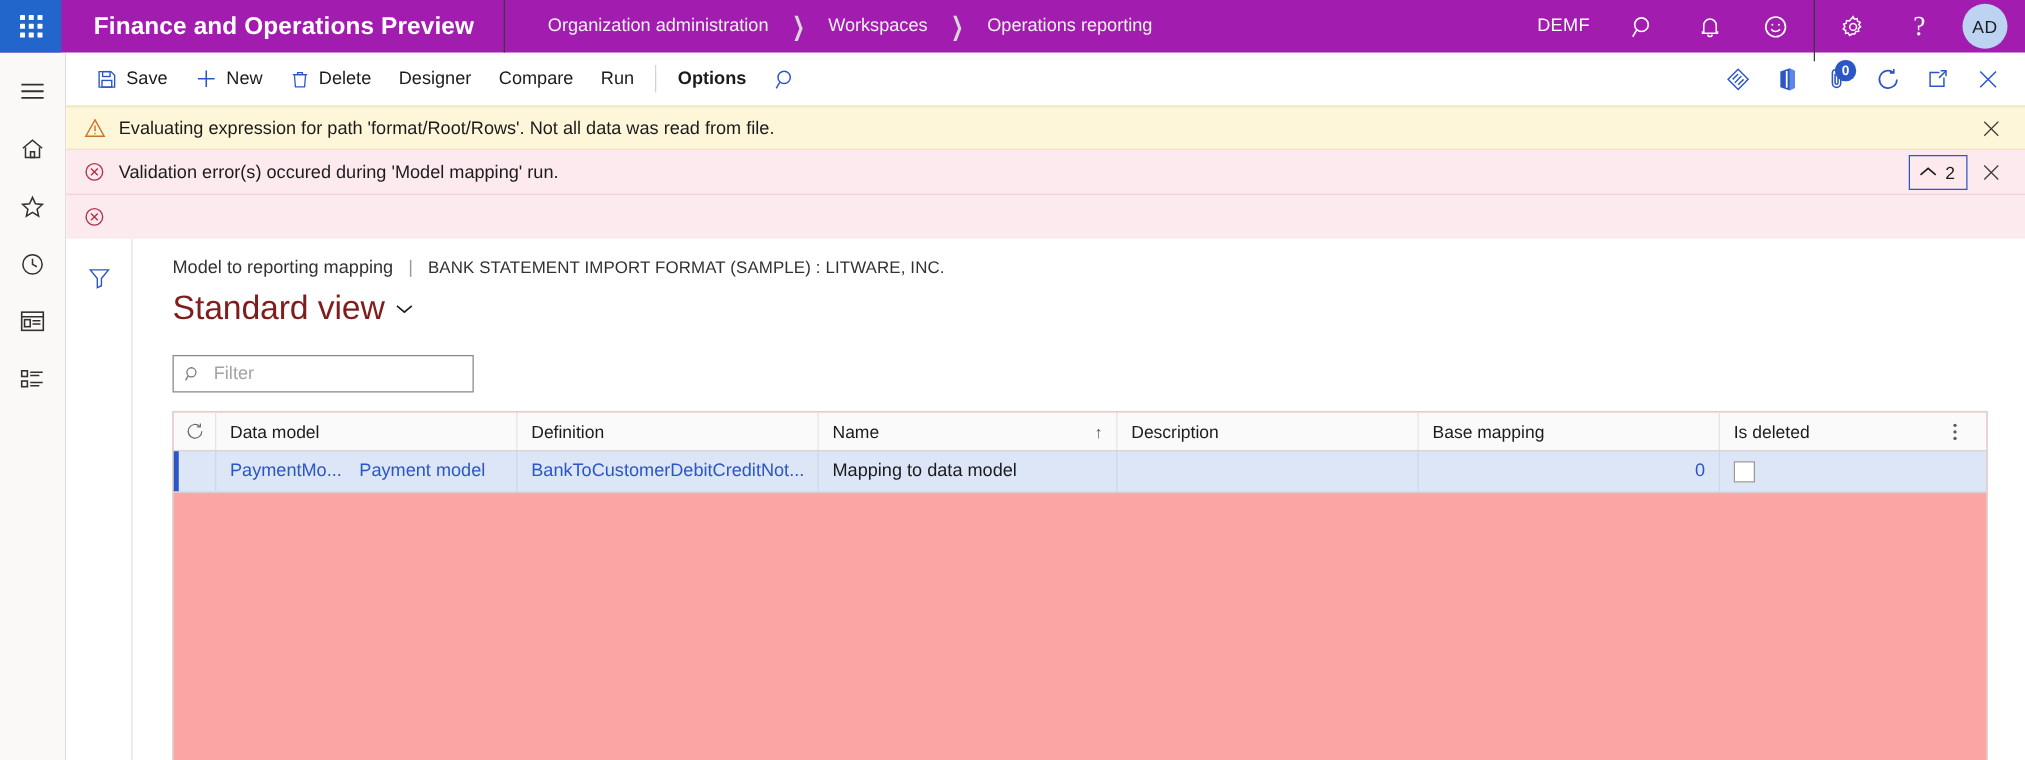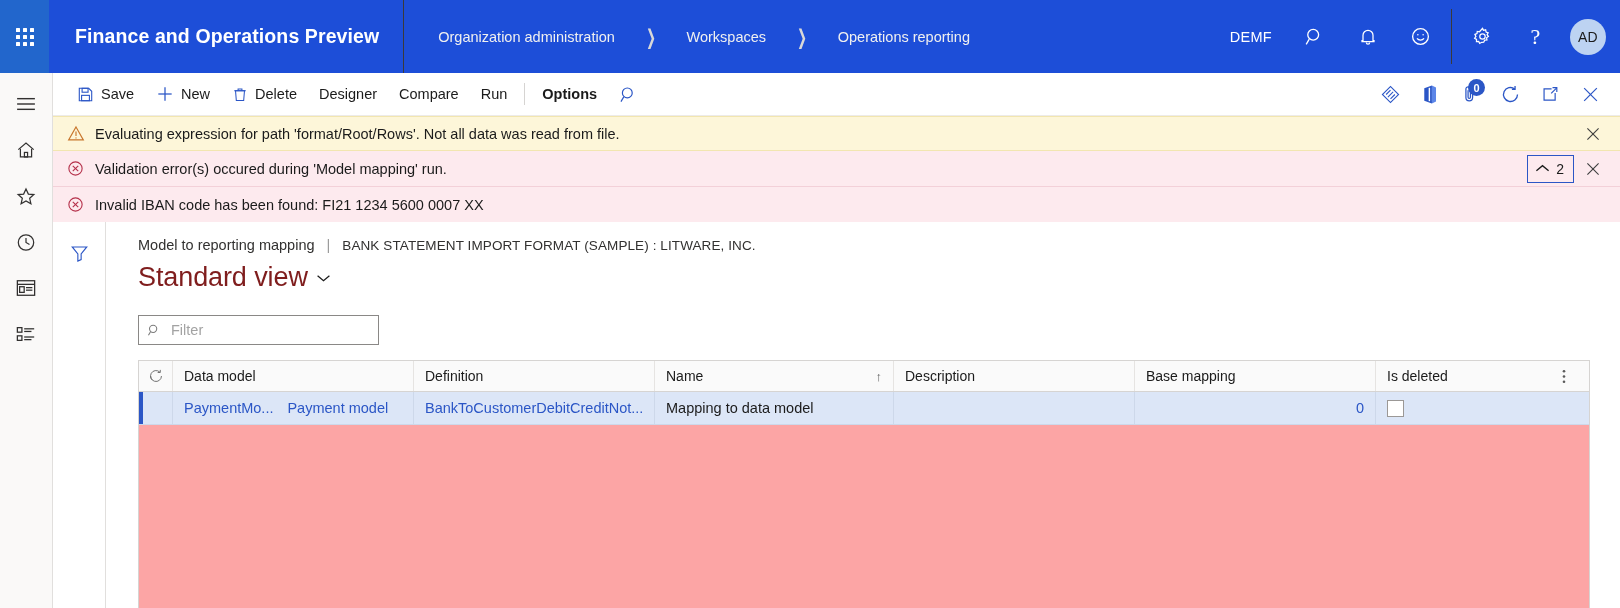--- a/index.html
+++ b/index.html
@@ -7,22 +7,22 @@
     margin: 0; padding: 0;
     width: 1620px; height: 608px;
     overflow: hidden;
     background: #ffffff;
     font-family: "Liberation Sans", sans-serif;
     -webkit-font-smoothing: antialiased;
   }
 
   
   .topbar {
-    height: 73px;
-    background: #1d4ed8;
+    height: 42px;
+    background: #a21caf;
     display: flex;
     align-items: stretch;
     color: #ffffff;
     position: relative;
   }
   .waffle {
     width: 49px;
     background: #2266cc;
     display: flex;
     align-items: center;
@@ -50,21 +50,21 @@
     font-weight: bold;
     letter-spacing: 0.1px;
     white-space: nowrap;
     border-right: 1px solid #3a3a3a;
     cursor: pointer;
   }
   .breadcrumb {
     display: flex;
     align-items: center;
     padding-left: 34px;
-    gap: 16px;
+    gap: 4px;
     font-size: 14.5px;
     color: #f0f0f0;
     white-space: nowrap;
   }
   .bc-item { cursor: pointer; }
   .bc-sep {
     display: inline-block;
     margin: 0 14px;
     font-size: 14px;
     color: #d8d8d8;
@@ -695,21 +695,20 @@
     </div>
 
     <div class="msgbar err2">
       <div class="msg-ico">
         <svg width="17" height="17" viewBox="0 0 20 20" fill="none" stroke="#b5304a" stroke-width="1.3">
           <circle cx="10" cy="10" r="7.8"></circle>
           <line x1="6.8" y1="6.8" x2="13.2" y2="13.2"></line>
             <line x1="13.2" y1="6.8" x2="6.8" y2="13.2"></line>
         </svg>
       </div>
-      <div class="msg-text">Invalid IBAN code has been found: FI21 1234 5600 0007 XX</div>
     </div>
 
     <div class="content-row">
 
       <div class="filter-rail">
         <div class="filter-rail-btn">
           <svg width="19" height="19" viewBox="0 0 22 22" fill="none" stroke="#2b56c6" stroke-width="1.3">
             <path d="M2.6 3.4h16.8l-6.5 8v6.6l-3.8 1.8V11.4z"></path>
           </svg>
         </div>

